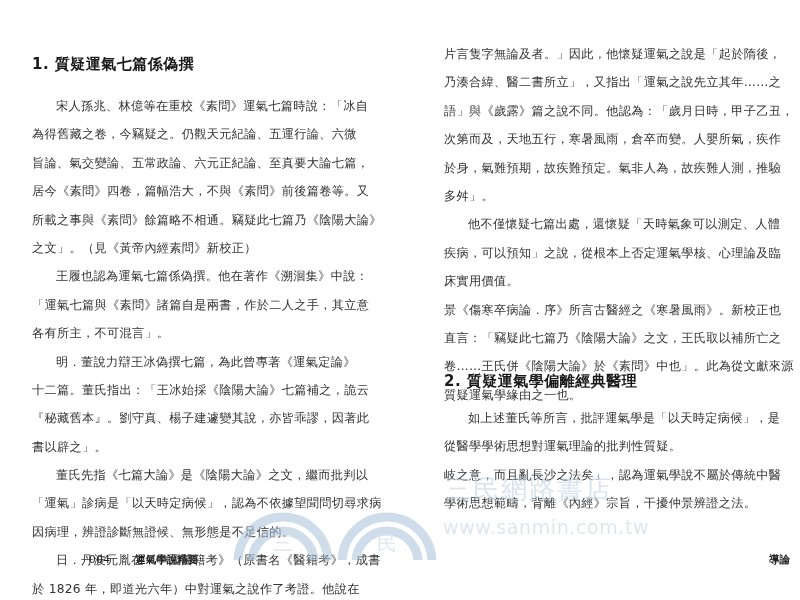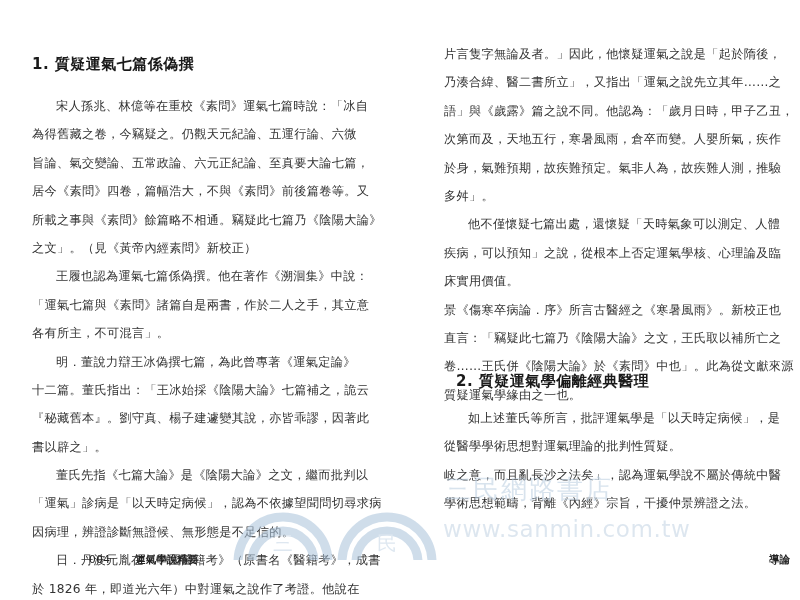--- a/index.html
+++ b/index.html
@@ -81,21 +81,21 @@
       font-size: 26px;
       color: #b9cde0;
       letter-spacing: 2px;
       white-space: nowrap;
     }
     .wm-url {
       position: absolute;
       left: 213px;
       top: 46px;
       font-family: "DejaVu Sans", "Liberation Sans", sans-serif;
-      font-size: 23px;
+      font-size: 19px;
       color: #c2d3e3;
       letter-spacing: 0.6px;
       white-space: nowrap;
     }
   </style>
 </head>
 <body>
 
 <div class="spread">
 
@@ -141,21 +141,21 @@
       <span class="line">多舛」。</span>
       <span class="line indent">他不僅懷疑七篇出處，還懷疑「天時氣象可以測定、人體</span>
       <span class="line">疾病，可以預知」之說，從根本上否定運氣學核、心理論及臨</span>
       <span class="line">床實用價值。</span>
       <span class="line">景《傷寒卒病論．序》所言古醫經之《寒暑風雨》。新校正也</span>
       <span class="line">直言：「竊疑此七篇乃《陰陽大論》之文，王氏取以補所亡之</span>
       <span class="line">卷……王氏併《陰陽大論》於《素問》中也」。此為從文獻來源</span>
       <span class="line">質疑運氣學緣由之一也。</span>
     </div>
 
-    <div class="heading" style="left:56px; top:372px;">2. 質疑運氣學偏離經典醫理</div>
+    <div class="heading" style="left:44px; top:372px;">2. 質疑運氣學偏離經典醫理</div>
 
     <div class="body-text" style="left:44px; top:404px; width:350px;">
       <span class="line indent">如上述董氏等所言，批評運氣學是「以天時定病候」，是</span>
       <span class="line">從醫學學術思想對運氣理論的批判性質疑。</span>
       <span class="line">岐之意，而且亂長沙之法矣」，認為運氣學說不屬於傳統中醫</span>
       <span class="line">學術思想範疇，背離《內經》宗旨，干擾仲景辨證之法。</span>
     </div>
 
     <div class="footer" style="left:328px;">
       <span class="title">導論</span>

